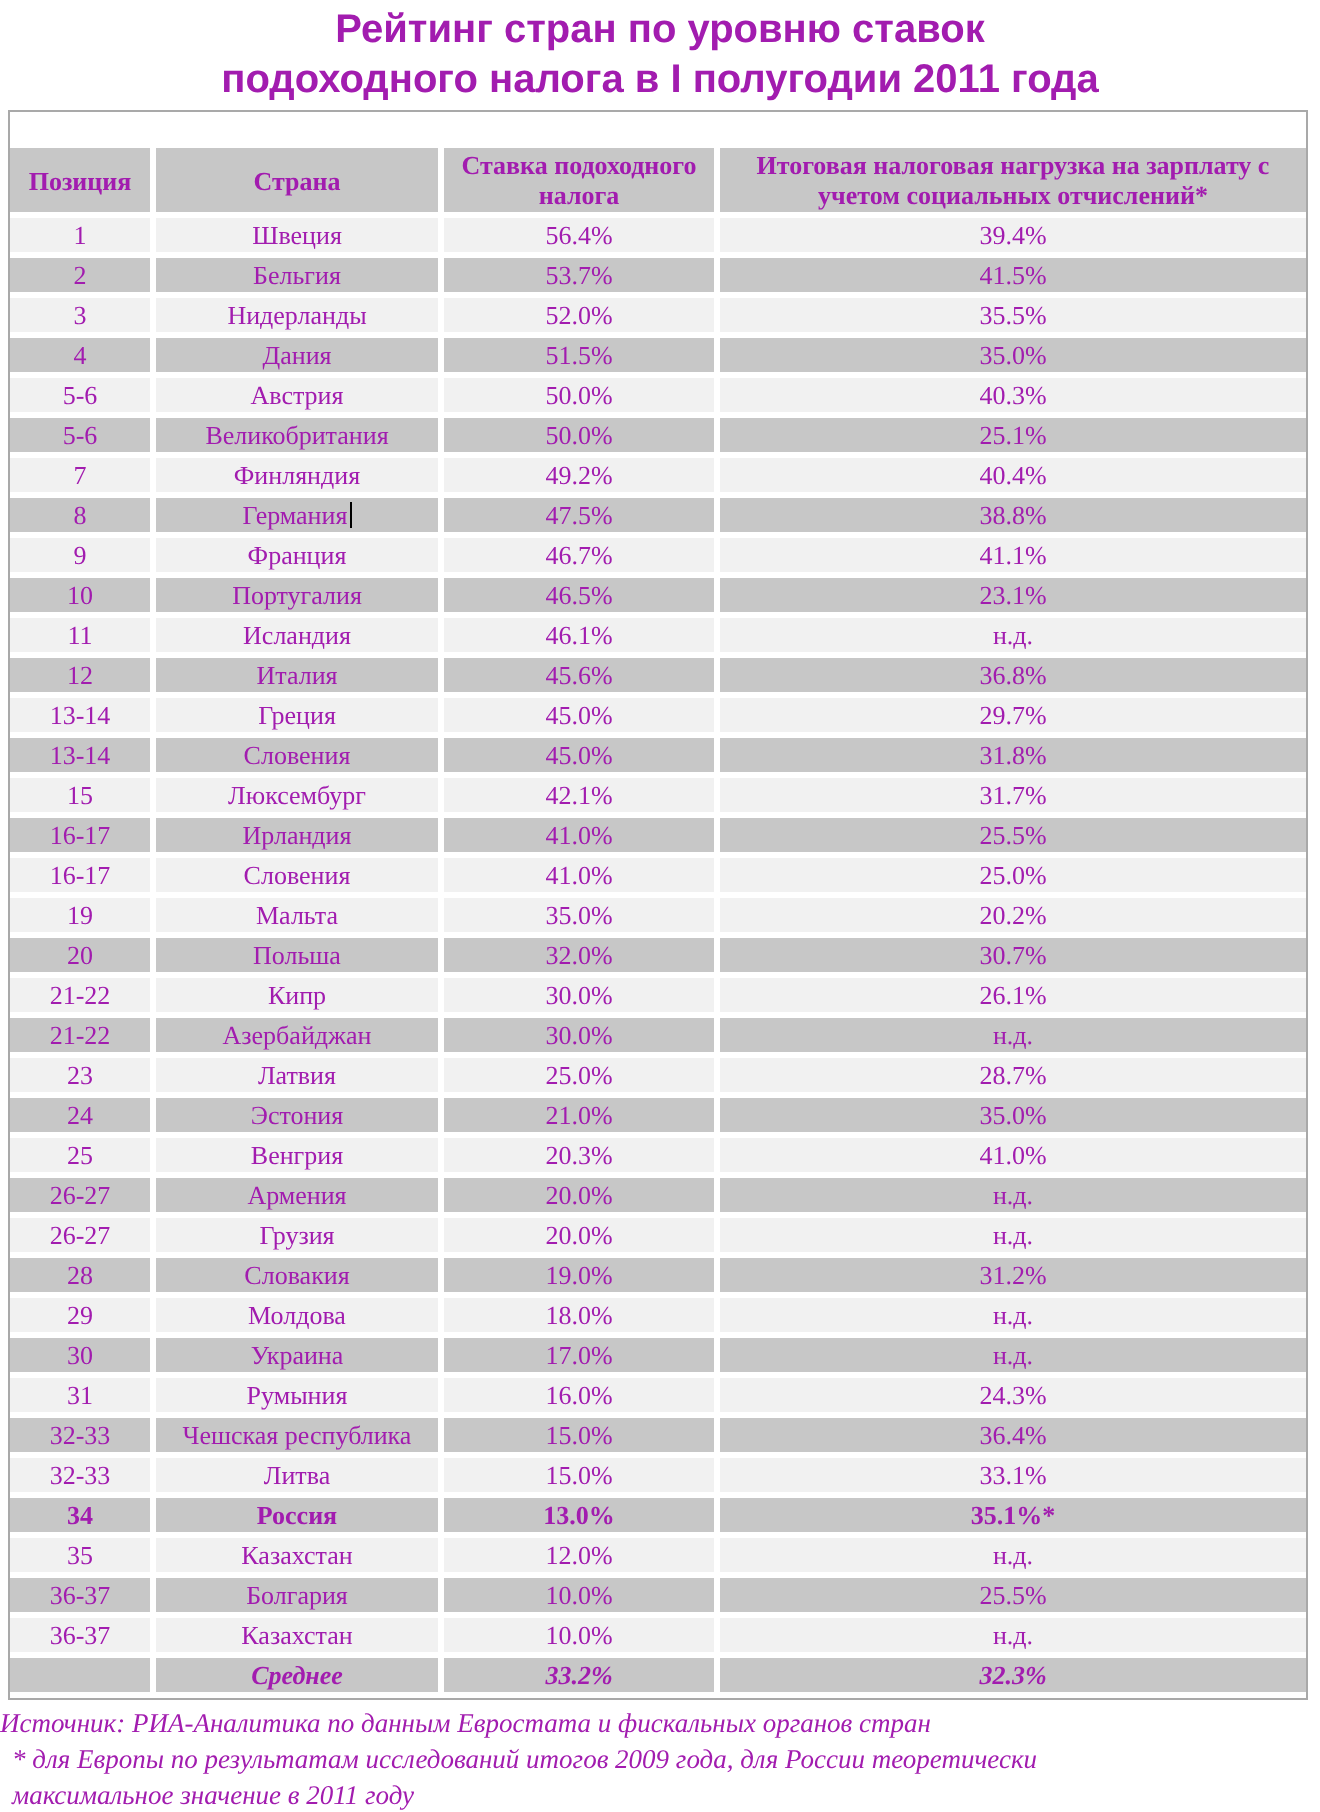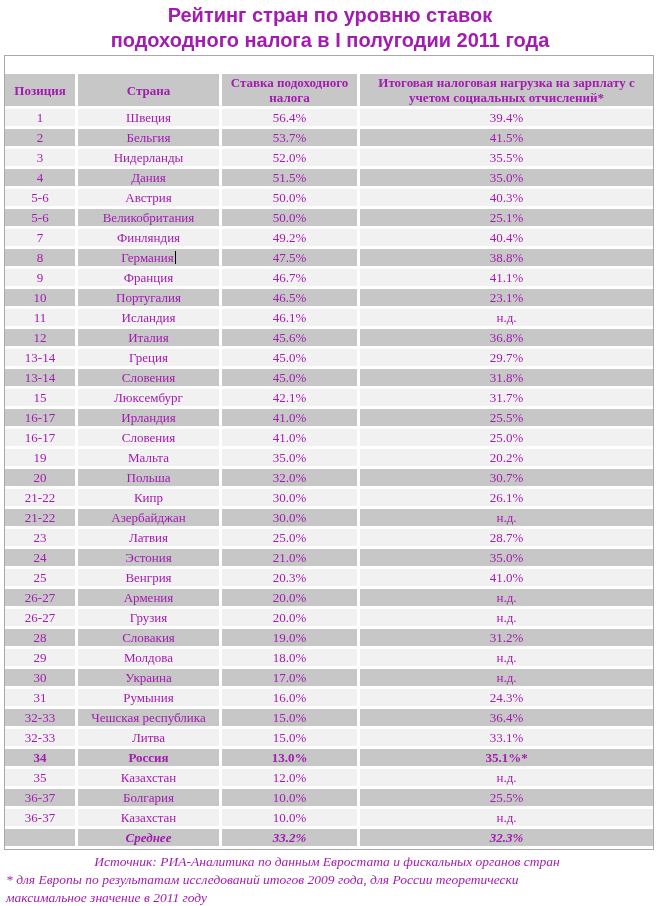--- a/index.html
+++ b/index.html
@@ -68,21 +68,21 @@
     background: #000000;
     margin-left: 1px;
     vertical-align: -2px;
   }
   .footnotes {
     margin-top: 3px;
     font-style: italic;
     font-size: 13.5px;
     line-height: 18px;
   }
-  .source { text-align: center; padding-right: 6px; }
+  .source { text-align: left; padding-right: 6px; }
   .note   { padding-left: 6px; width: 576px; }
 </style>
 </head>
 <body>
 
 <div class="page">
 
   <div class="title">
     <div>Рейтинг стран по уровню ставок</div>
     <div>подоходного налога в I полугодии 2011 года</div>

